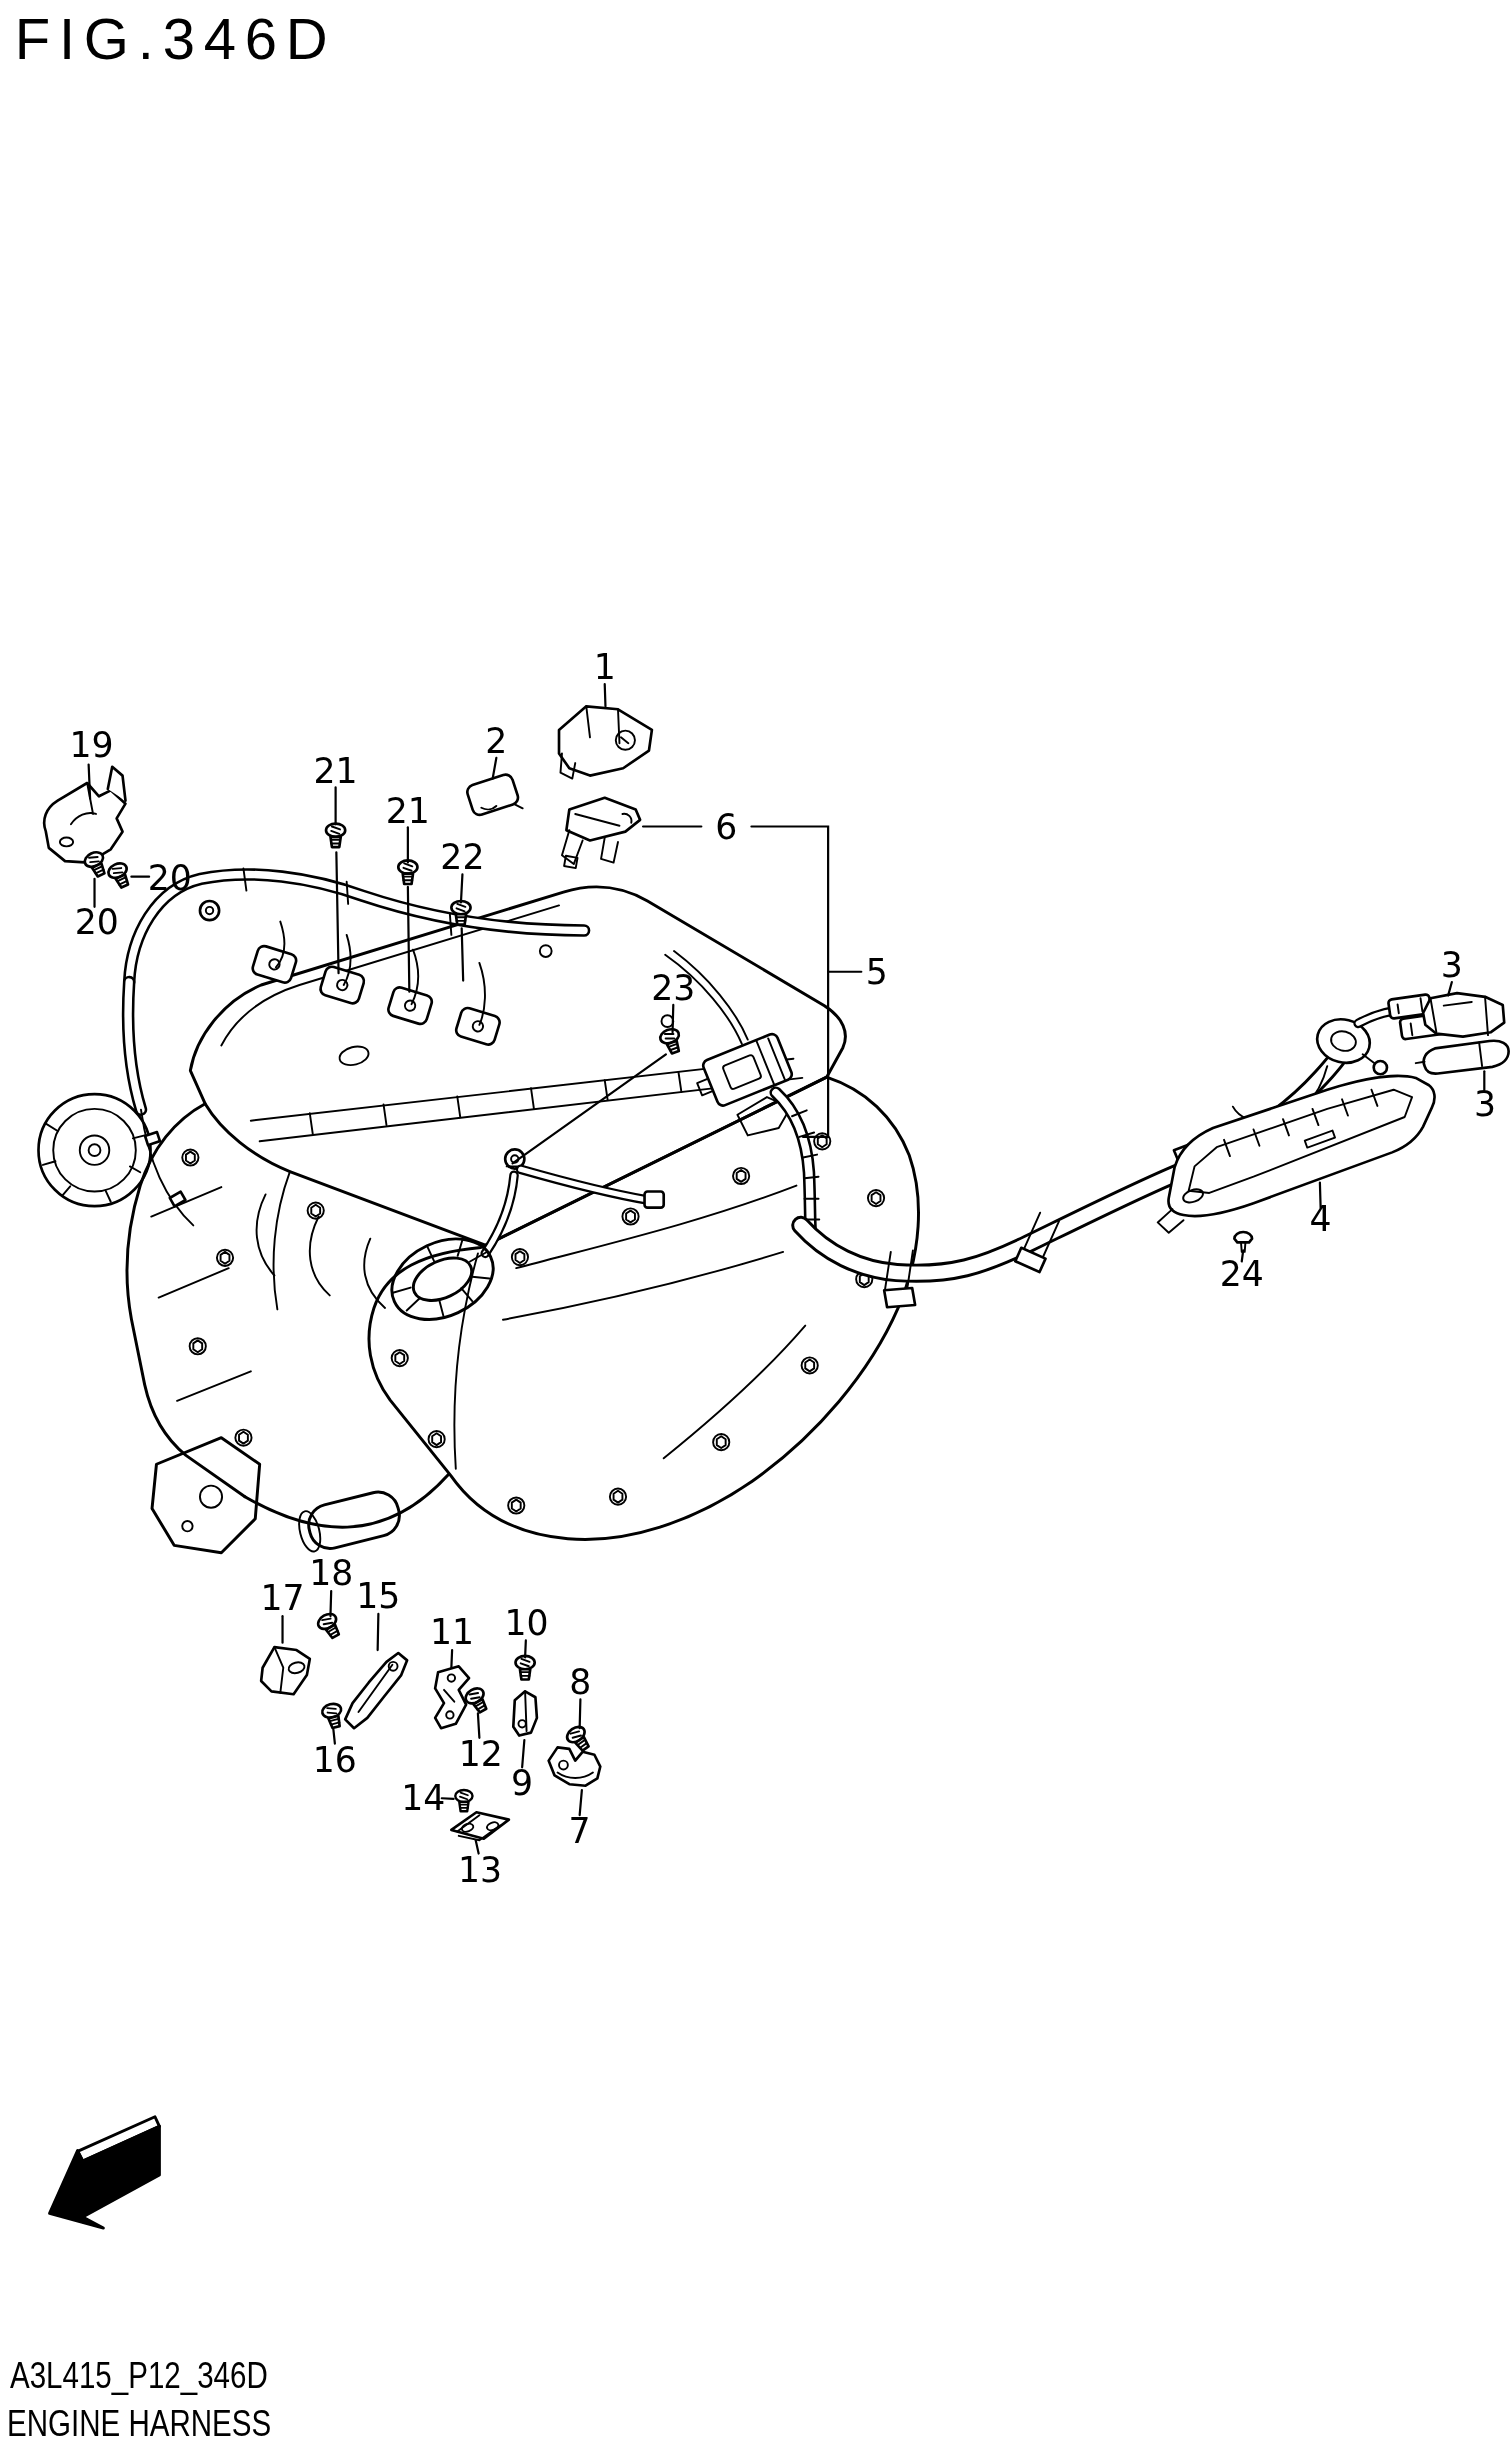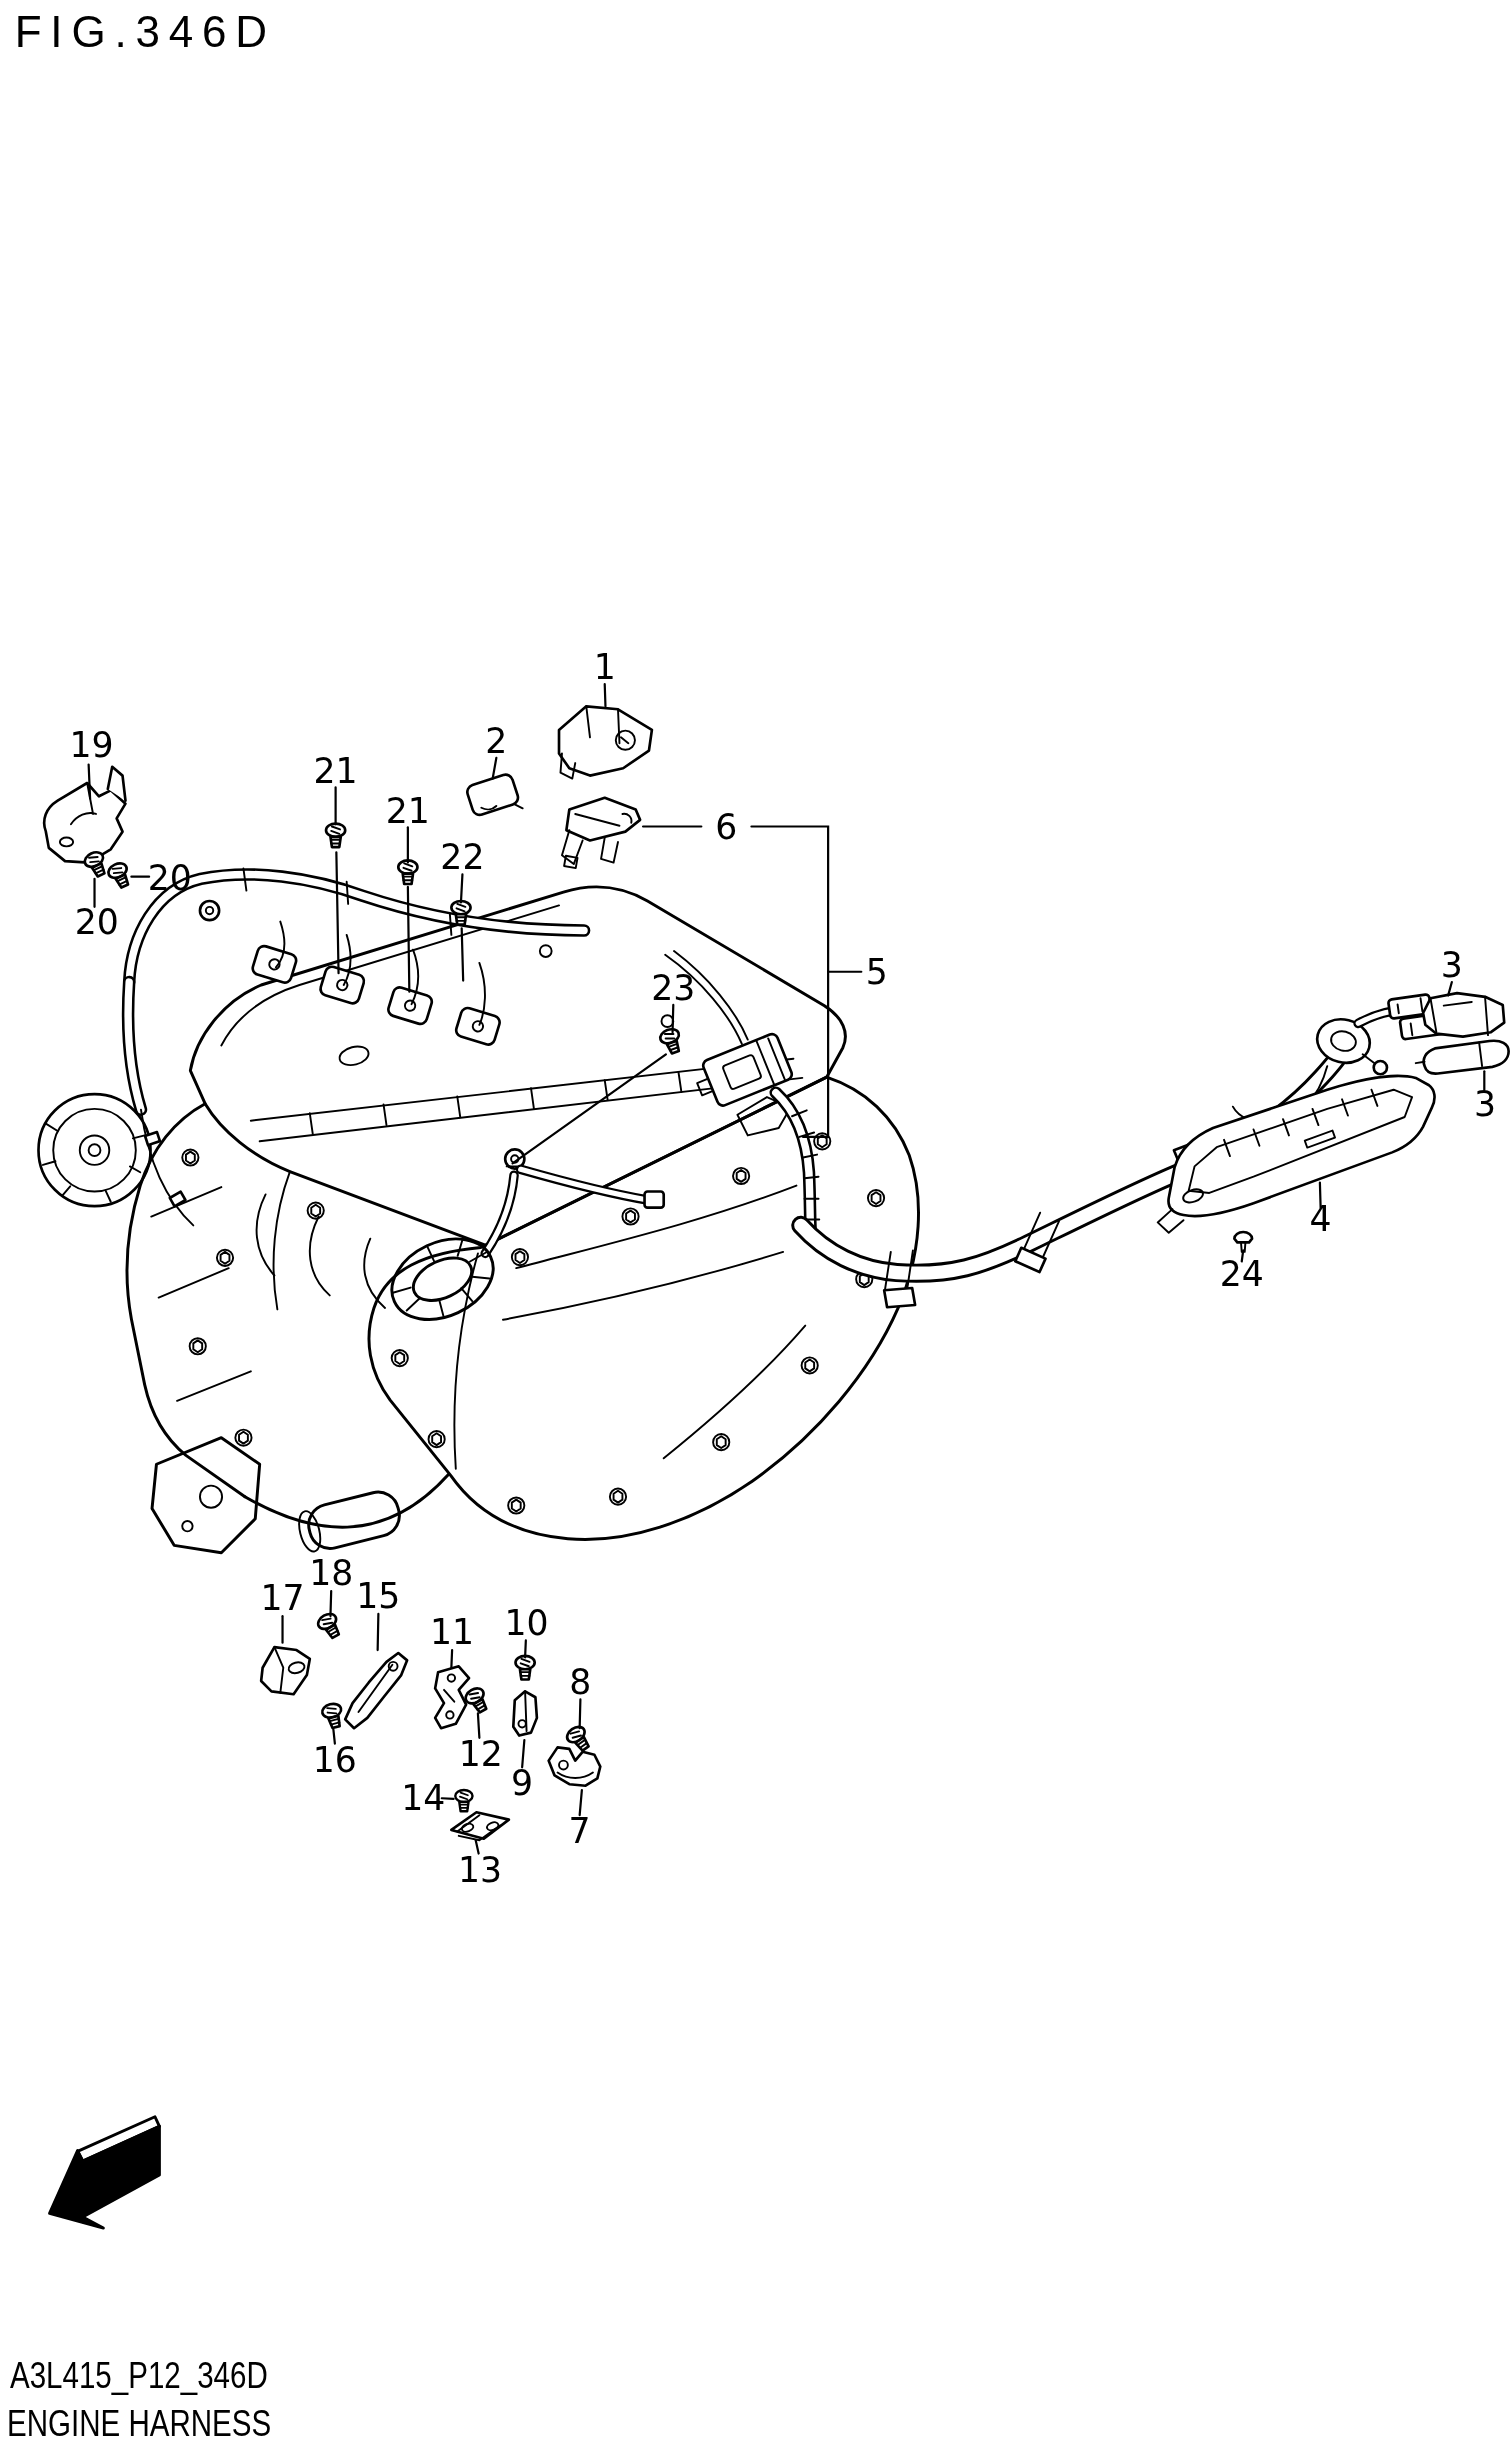--- a/index.html
+++ b/index.html
@@ -1,19 +1,19 @@
 <!DOCTYPE html>
 <html style="font-size:11.8px"><head>
 <meta charset="utf-8">
 <style>
   html,body{margin:0;padding:0;background:#ffffff;}
   body{width:1511px;height:2450px;position:relative;overflow:hidden;
        font-family:"Liberation Sans",sans-serif;color:#000;}
   .abs{position:absolute;line-height:1;white-space:nowrap;}
-  #title{top:10.3px;left:14.7px;font-size:44px;letter-spacing:8.8px;font-weight:400;}
+  #title{top:10.3px;left:14.7px;font-size:58px;letter-spacing:8.8px;font-weight:400;}
   #footer-code{top:2358px;left:10.3px;font-size:36px;transform:scaleX(.82);transform-origin:left top;}
   #footer-caption{top:2406px;left:7.4px;font-size:36px;transform:scaleX(.82);transform-origin:left top;}
   svg{position:absolute;top:0;left:0;}
   .ln{stroke:#000;fill:none;stroke-width:4;stroke-linecap:round;stroke-linejoin:round;}
   .ln2{stroke:#000;fill:none;stroke-width:2.6;stroke-linecap:round;stroke-linejoin:round;}
   .lnw{stroke:#000;fill:#fff;stroke-width:3.6;stroke-linecap:round;stroke-linejoin:round;}
   .tube-o{stroke:#000;fill:none;stroke-width:26;stroke-linecap:round;}
   .tube-i{stroke:#fff;fill:none;stroke-width:18;stroke-linecap:round;}
   .pipe-o{stroke:#000;fill:none;stroke-width:17;stroke-linecap:round;}
   .pipe-i{stroke:#fff;fill:none;stroke-width:10;stroke-linecap:round;}

